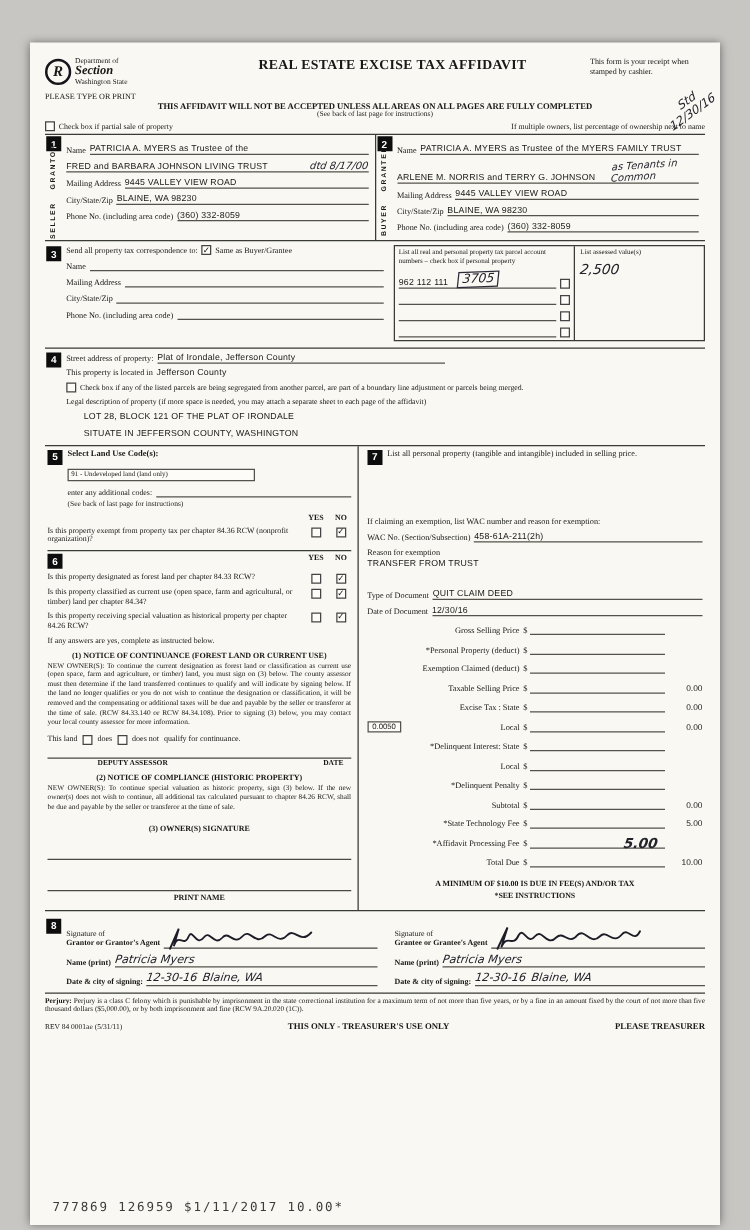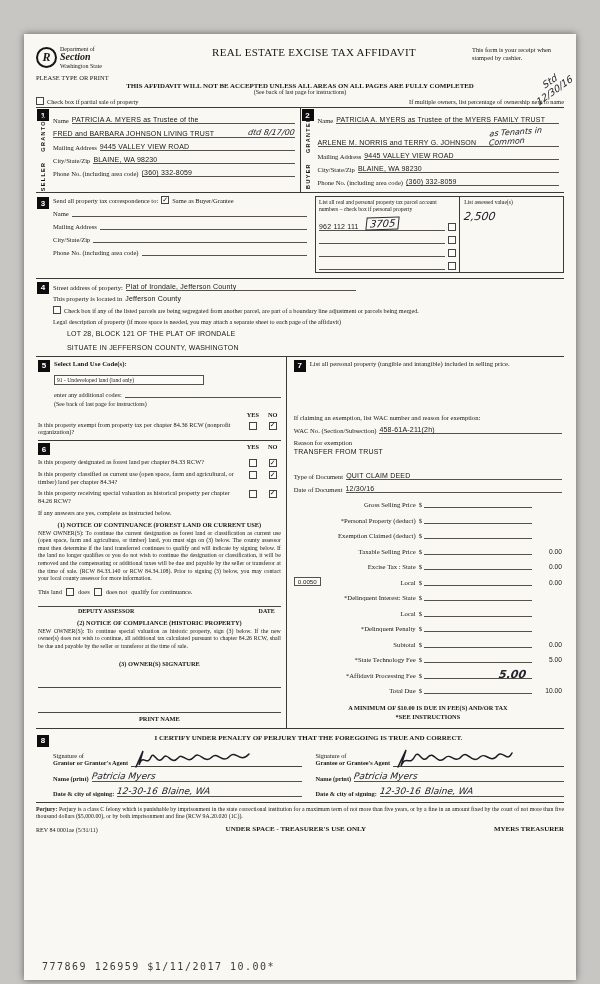--- a/index.html
+++ b/index.html
@@ -24,21 +24,21 @@
   .header { display:flex; align-items:flex-start; gap:8px; margin-top:4px; }
   .logo-block { width:120px; }
   .logo-row { display:flex; align-items:center; gap:3px; }
   .logo-circle { width:21px; height:21px; border:2.5px solid #15151a; border-radius:50%; display:flex;
                  align-items:center; justify-content:center; font:bold italic 12px "Liberation Serif",serif; flex:none; }
   .dept { display:flex; flex-direction:column; line-height:1.05; }
   .dept-s { font-size:6px; }
   .dept-big { font-size:10px; font-weight:bold; font-style:italic; }
   .please { font-size:6.5px; margin-top:5px; }
   .title-block { flex:1; text-align:center; }
-  .title { font-size:11px; font-weight:normal; letter-spacing:.3px; }
+  .title { font-size:11px; font-weight:bold; letter-spacing:.3px; }
   .chapter { font-size:7.5px; font-weight:bold; margin-top:2px; }
   .receipt { width:92px; font-size:6.4px; line-height:1.2; }
   .warning { text-align:center; font-size:6.9px; font-weight:bold; margin-top:1px; }
   .seeback { text-align:center; font-size:6px; }
   .toprow { display:flex; align-items:center; gap:3px; font-size:6.3px; margin-top:2px; }
   .toprow .gap { flex:1; }
 
   
   .parties { display:flex; border-top:1px solid #3a3a36; border-bottom:1px solid #3a3a36; margin-top:2px; }
   .party { flex:1; position:relative; padding:3px 5px 4px 17px; min-height:84px; }
@@ -539,21 +539,20 @@
 
       <div class="minimum">
         <div>A MINIMUM OF $10.00 IS DUE IN FEE(S) AND/OR TAX</div>
         <div>*SEE INSTRUCTIONS</div>
       </div>
     </div>
   </div>
 
   <div class="sec8">
     <span class="numbox">8</span>
-    <div class="certify">I CERTIFY UNDER PENALTY OF PERJURY THAT THE FOREGOING IS TRUE AND CORRECT.</div>
     <div class="sig-grid">
 
       <div class="sig-col">
         <div class="sig-row">
           <span class="sig-label">
             <span>Signature of</span><br>
             <span class="b">Grantor or Grantor's Agent</span>
           </span>
           <span class="sig-area">
             <svg class="sig-svg" width="120" height="24" viewBox="0 0 120 24">
@@ -604,18 +603,18 @@
       </div>
     </div>
   </div>
 
   <div class="perjury">
     <span class="b">Perjury:</span>
     <span>Perjury is a class C felony which is punishable by imprisonment in the state correctional institution for a maximum term of not more than five years, or by a fine in an amount fixed by the court of not more than five thousand dollars ($5,000.00), or by both imprisonment and fine (RCW 9A.20.020 (1C)).</span>
   </div>
   <div class="footrow">
     <span class="rev">REV 84 0001ae (5/31/11)</span>
-    <span class="treas">UNDER SPACE - TREASURER'S USE ONLY</span>
-    <span class="treas">MYERS TREASURER</span>
+    <span class="treas">THIS ONLY - TREASURER'S USE ONLY</span>
+    <span class="treas">PLEASE TREASURER</span>
   </div>
 
   <div class="stamp">777869 126959 $1/11/2017 10.00*</div>
 </div>
 
 </body></html>

